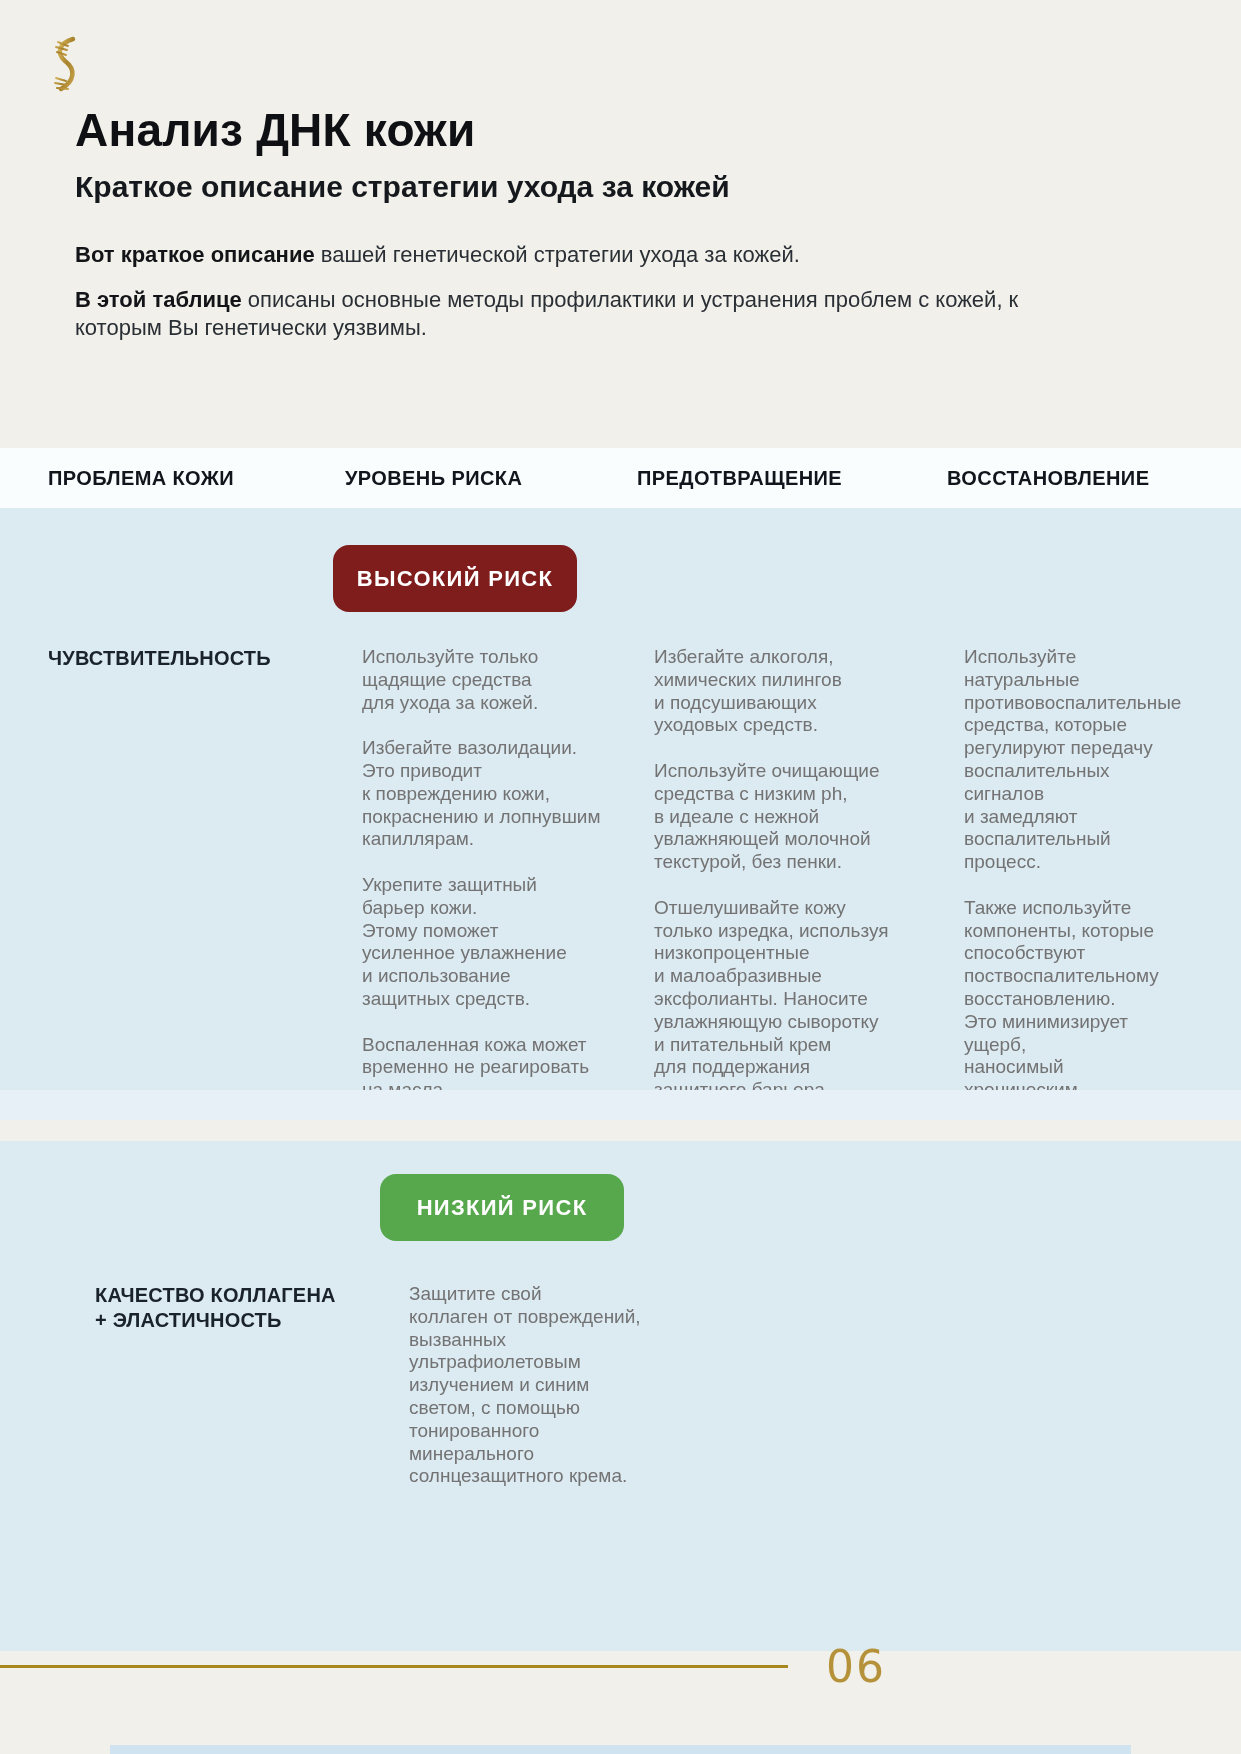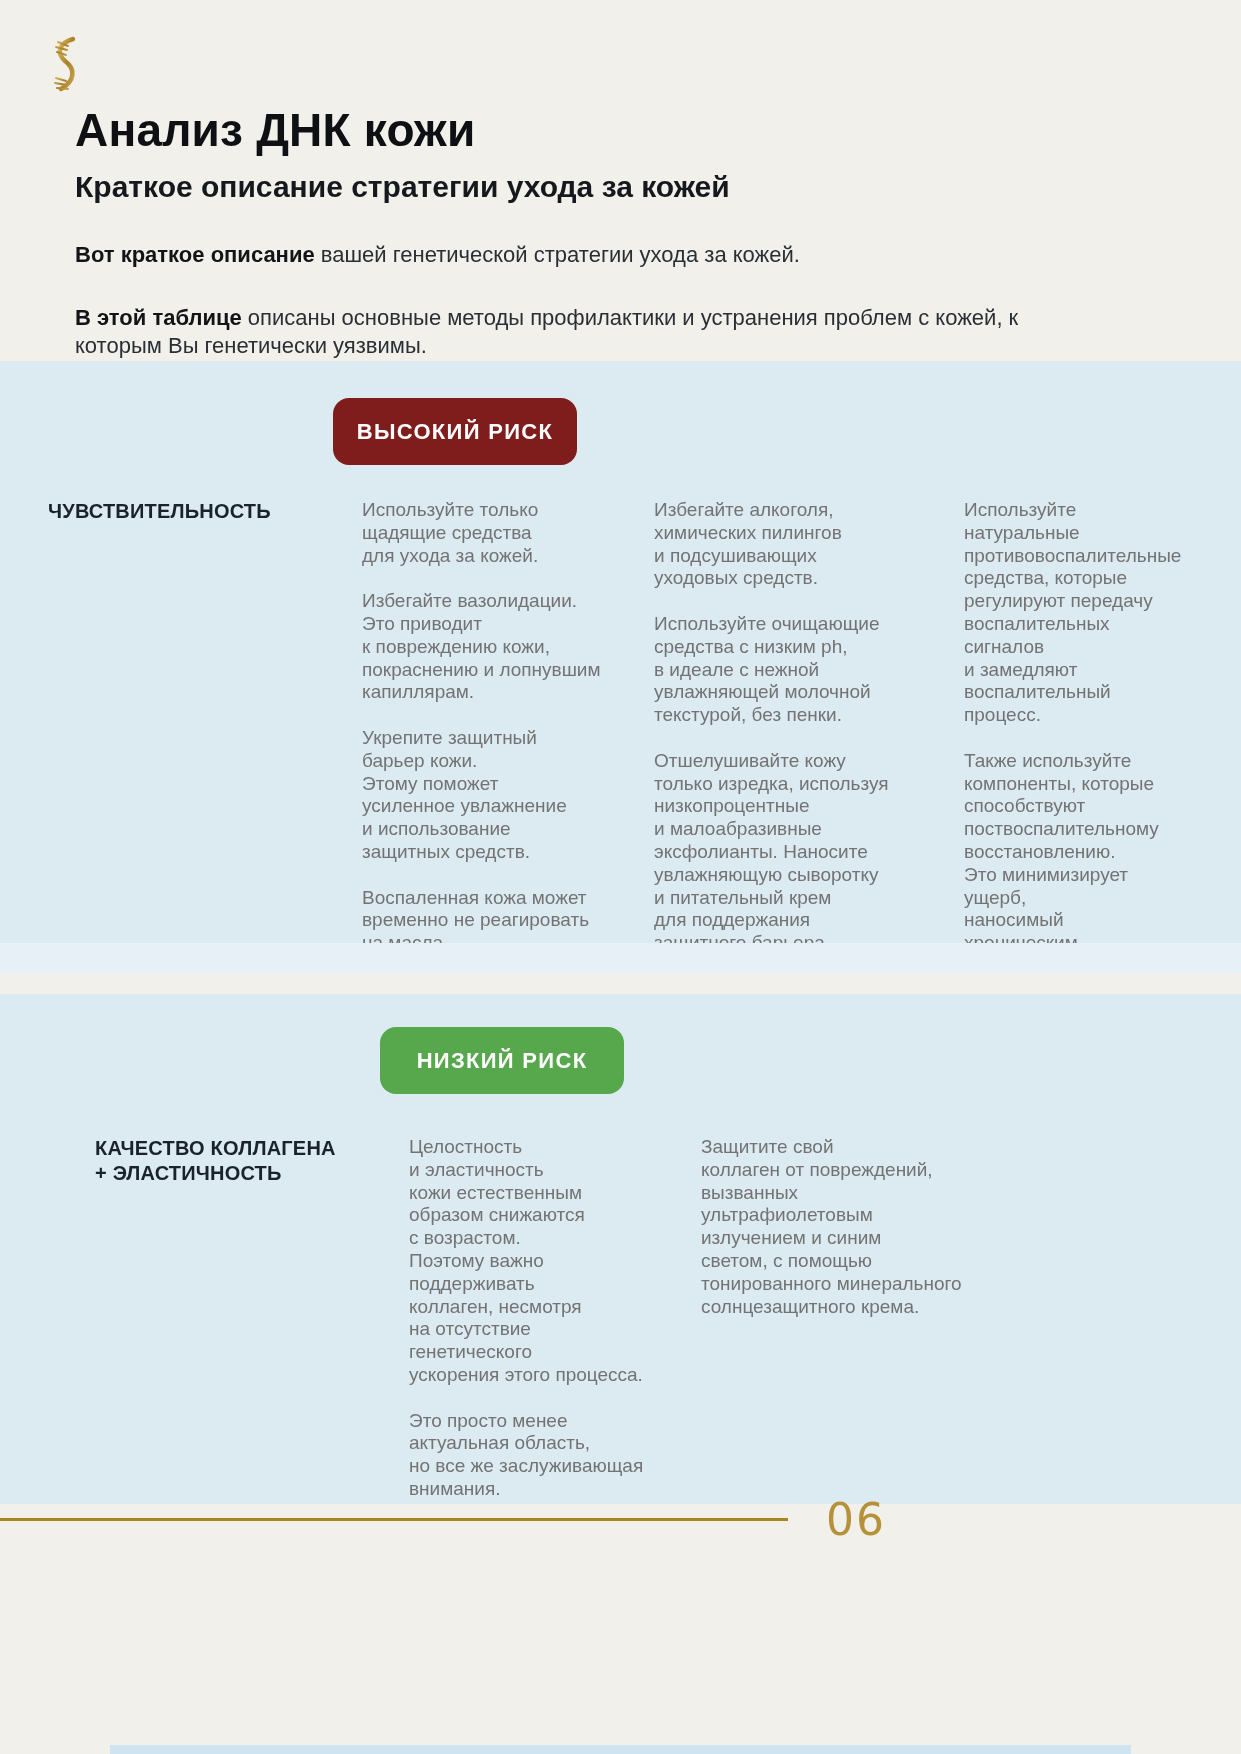--- a/index.html
+++ b/index.html
@@ -21,21 +21,21 @@
   .page-subtitle{
     margin:16px 0 0 75px;
     font-size:30px;line-height:1.1;font-weight:700;
     color:#15181c;
   }
   .intro{
     margin:0 0 0 75px;max-width:1000px;
     font-size:22px;line-height:1.3;color:#2a2f35;
   }
   .intro.first{margin-top:38px;}
-  .intro.second{margin-top:34px;}
+  .intro.second{margin-top:16px;}
   .intro b{color:#121417;}
   
   .grid{
     display:grid;
     grid-template-columns:297px 292px 310px 246px;
     padding:0 48px;
   }
   .table-header{
     margin-top:105px;height:60px;
     background:#fafdfe;
@@ -110,20 +110,26 @@
 
   <p class="intro first">
     <b>Вот краткое описание</b>
     <span>вашей генетической стратегии ухода за кожей.</span>
   </p>
   <p class="intro second">
     <b>В этой таблице</b>
     <span>описаны основные методы профилактики и устранения проблем с кожей, к которым Вы генетически уязвимы.</span>
   </p>
 
+  <div class="grid table-header">
+    <div class="th">ПРОБЛЕМА КОЖИ</div>
+    <div class="th">УРОВЕНЬ РИСКА</div>
+    <div class="th">ПРЕДОТВРАЩЕНИЕ</div>
+    <div class="th">ВОССТАНОВЛЕНИЕ</div>
+  </div>
 
   <section class="risk-section section-1">
     <div class="badge" style="background-color: #7f1d1d;">ВЫСОКИЙ РИСК</div>
     <div class="grid row">
       <div class="cell-label">ЧУВСТВИТЕЛЬНОСТЬ</div>
       <div class="cell-text">Используйте только
 щадящие средства
 для ухода за кожей.
 
 Избегайте вазолидации.
@@ -184,35 +190,20 @@
     </div>
   </section>
   <div class="section-strip"></div>
   <div class="section-gap"></div>
 
   <section class="risk-section section-2">
     <div class="badge" style="background-color: rgb(87, 167, 77);">НИЗКИЙ РИСК</div>
     <div class="grid row">
       <div class="cell-label">КАЧЕСТВО КОЛЛАГЕНА
 + ЭЛАСТИЧНОСТЬ</div>
-      <div class="cell-text">Целостность
-и эластичность
-кожи естественным
-образом снижаются
-с возрастом.
-Поэтому важно
-поддерживать
-коллаген, несмотря
-на отсутствие генетического
-ускорения этого процесса.
-
-Это просто менее
-актуальная область,
-но все же заслуживающая
-внимания.</div>
       <div class="cell-text">Защитите свой
 коллаген от повреждений,
 вызванных ультрафиолетовым
 излучением и синим
 светом, с помощью
 тонированного минерального
 солнцезащитного крема.</div>
       <div class="cell-text"></div>
     </div>
   </section>

